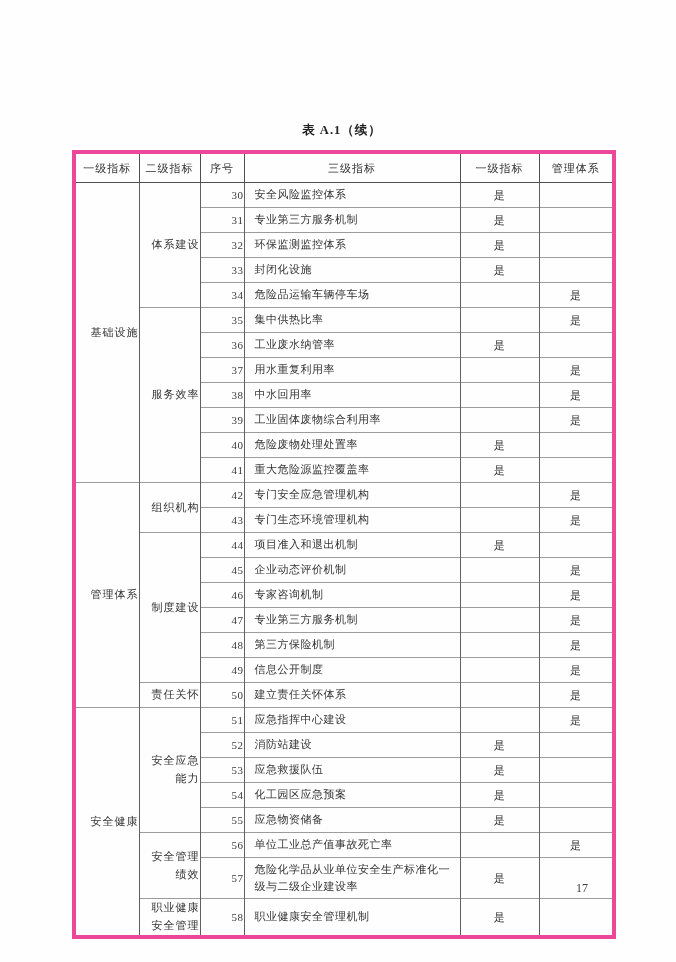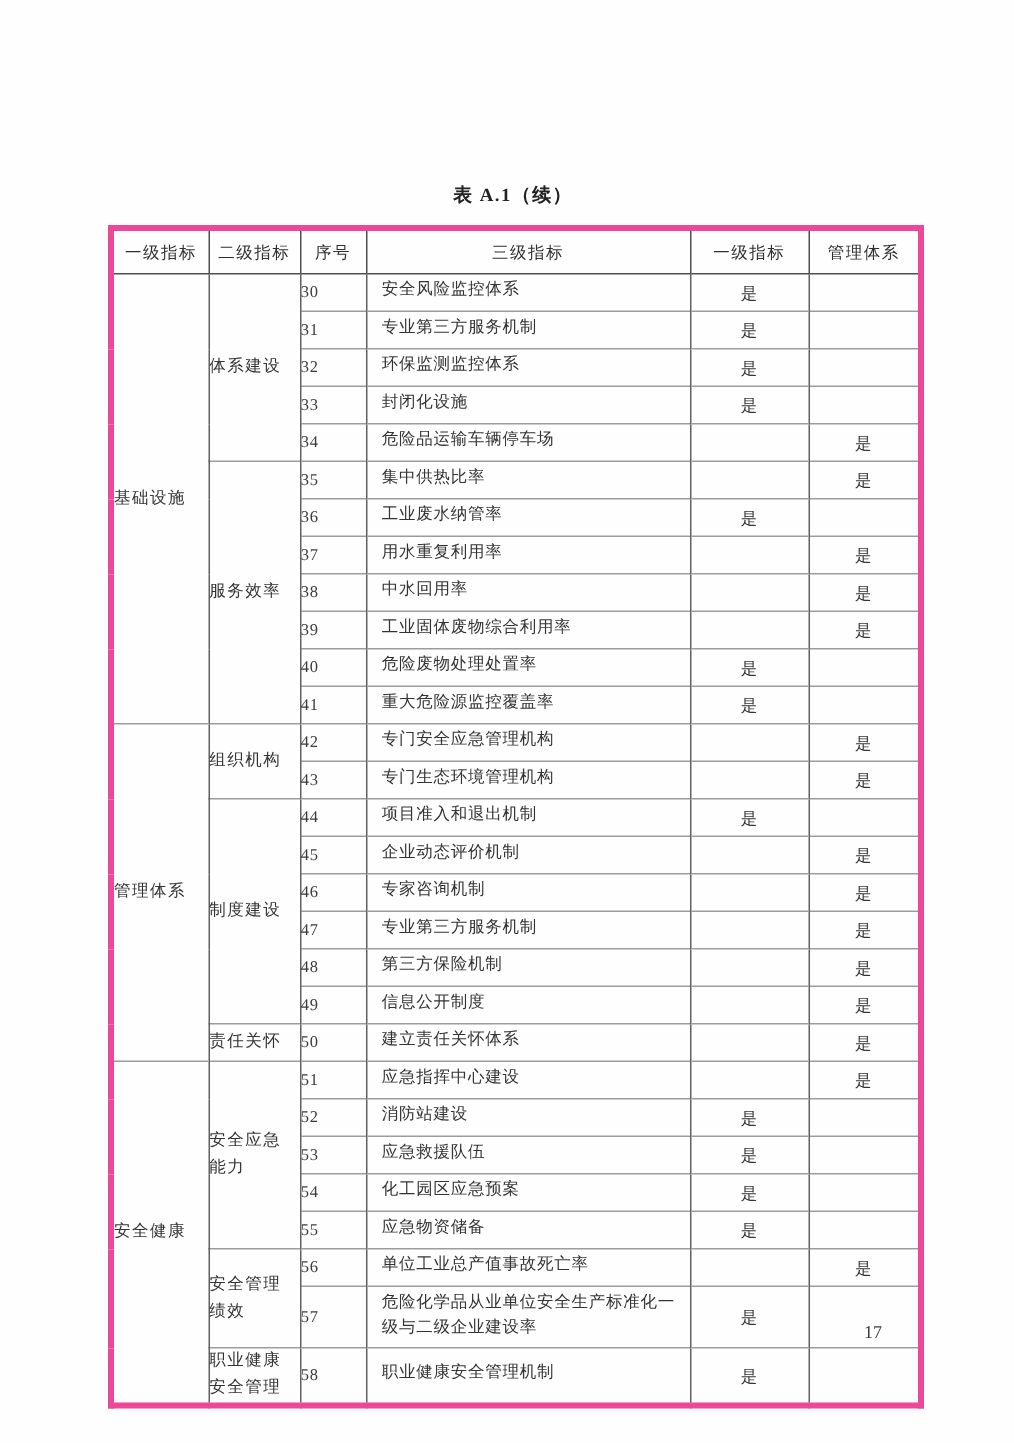--- a/index.html
+++ b/index.html
@@ -34,23 +34,23 @@
     background:#fefefe;
   }
   .indicator-table td{
     height:20px;font-size:11px;color:#333;padding:0;
     border-top:1px solid #9c9c9c;
     border-left:1px solid #606060;border-right:1px solid #606060;
     background:#fefefe;
   }
   tr.row-tall td{height:36px;}
   tr.row-med td{height:32px;}
-  td.lv1,td.lv2{text-align:left;letter-spacing:1px;white-space:pre-line;line-height:1.6;}
-  td.no{text-align:left;letter-spacing:.5px;color:#3a3a3a;margin-top:44px;}
-  td.ind{text-align:left;padding:2px 4px 2px 10px;letter-spacing:.5px;line-height:1.55;font-family:Liberation Mono, monospace;}
+  td.lv1,td.lv2{text-align:right;letter-spacing:1px;white-space:pre-line;line-height:1.6;}
+  td.no{text-align:right;letter-spacing:.5px;color:#3a3a3a;margin-top:44px;}
+  td.ind{text-align:left;padding:2px 4px 2px 10px;letter-spacing:.5px;line-height:1.55;}
   td.mark{text-align:center;letter-spacing:.5px;}
   .page-number{
     position:absolute;left:576px;top:881px;font-size:12px;color:#3c3c3c;
     font-family:"Liberation Serif","DejaVu Serif",serif;
   }
 </style>
 </head>
 <body>
 
 <div class="page">

